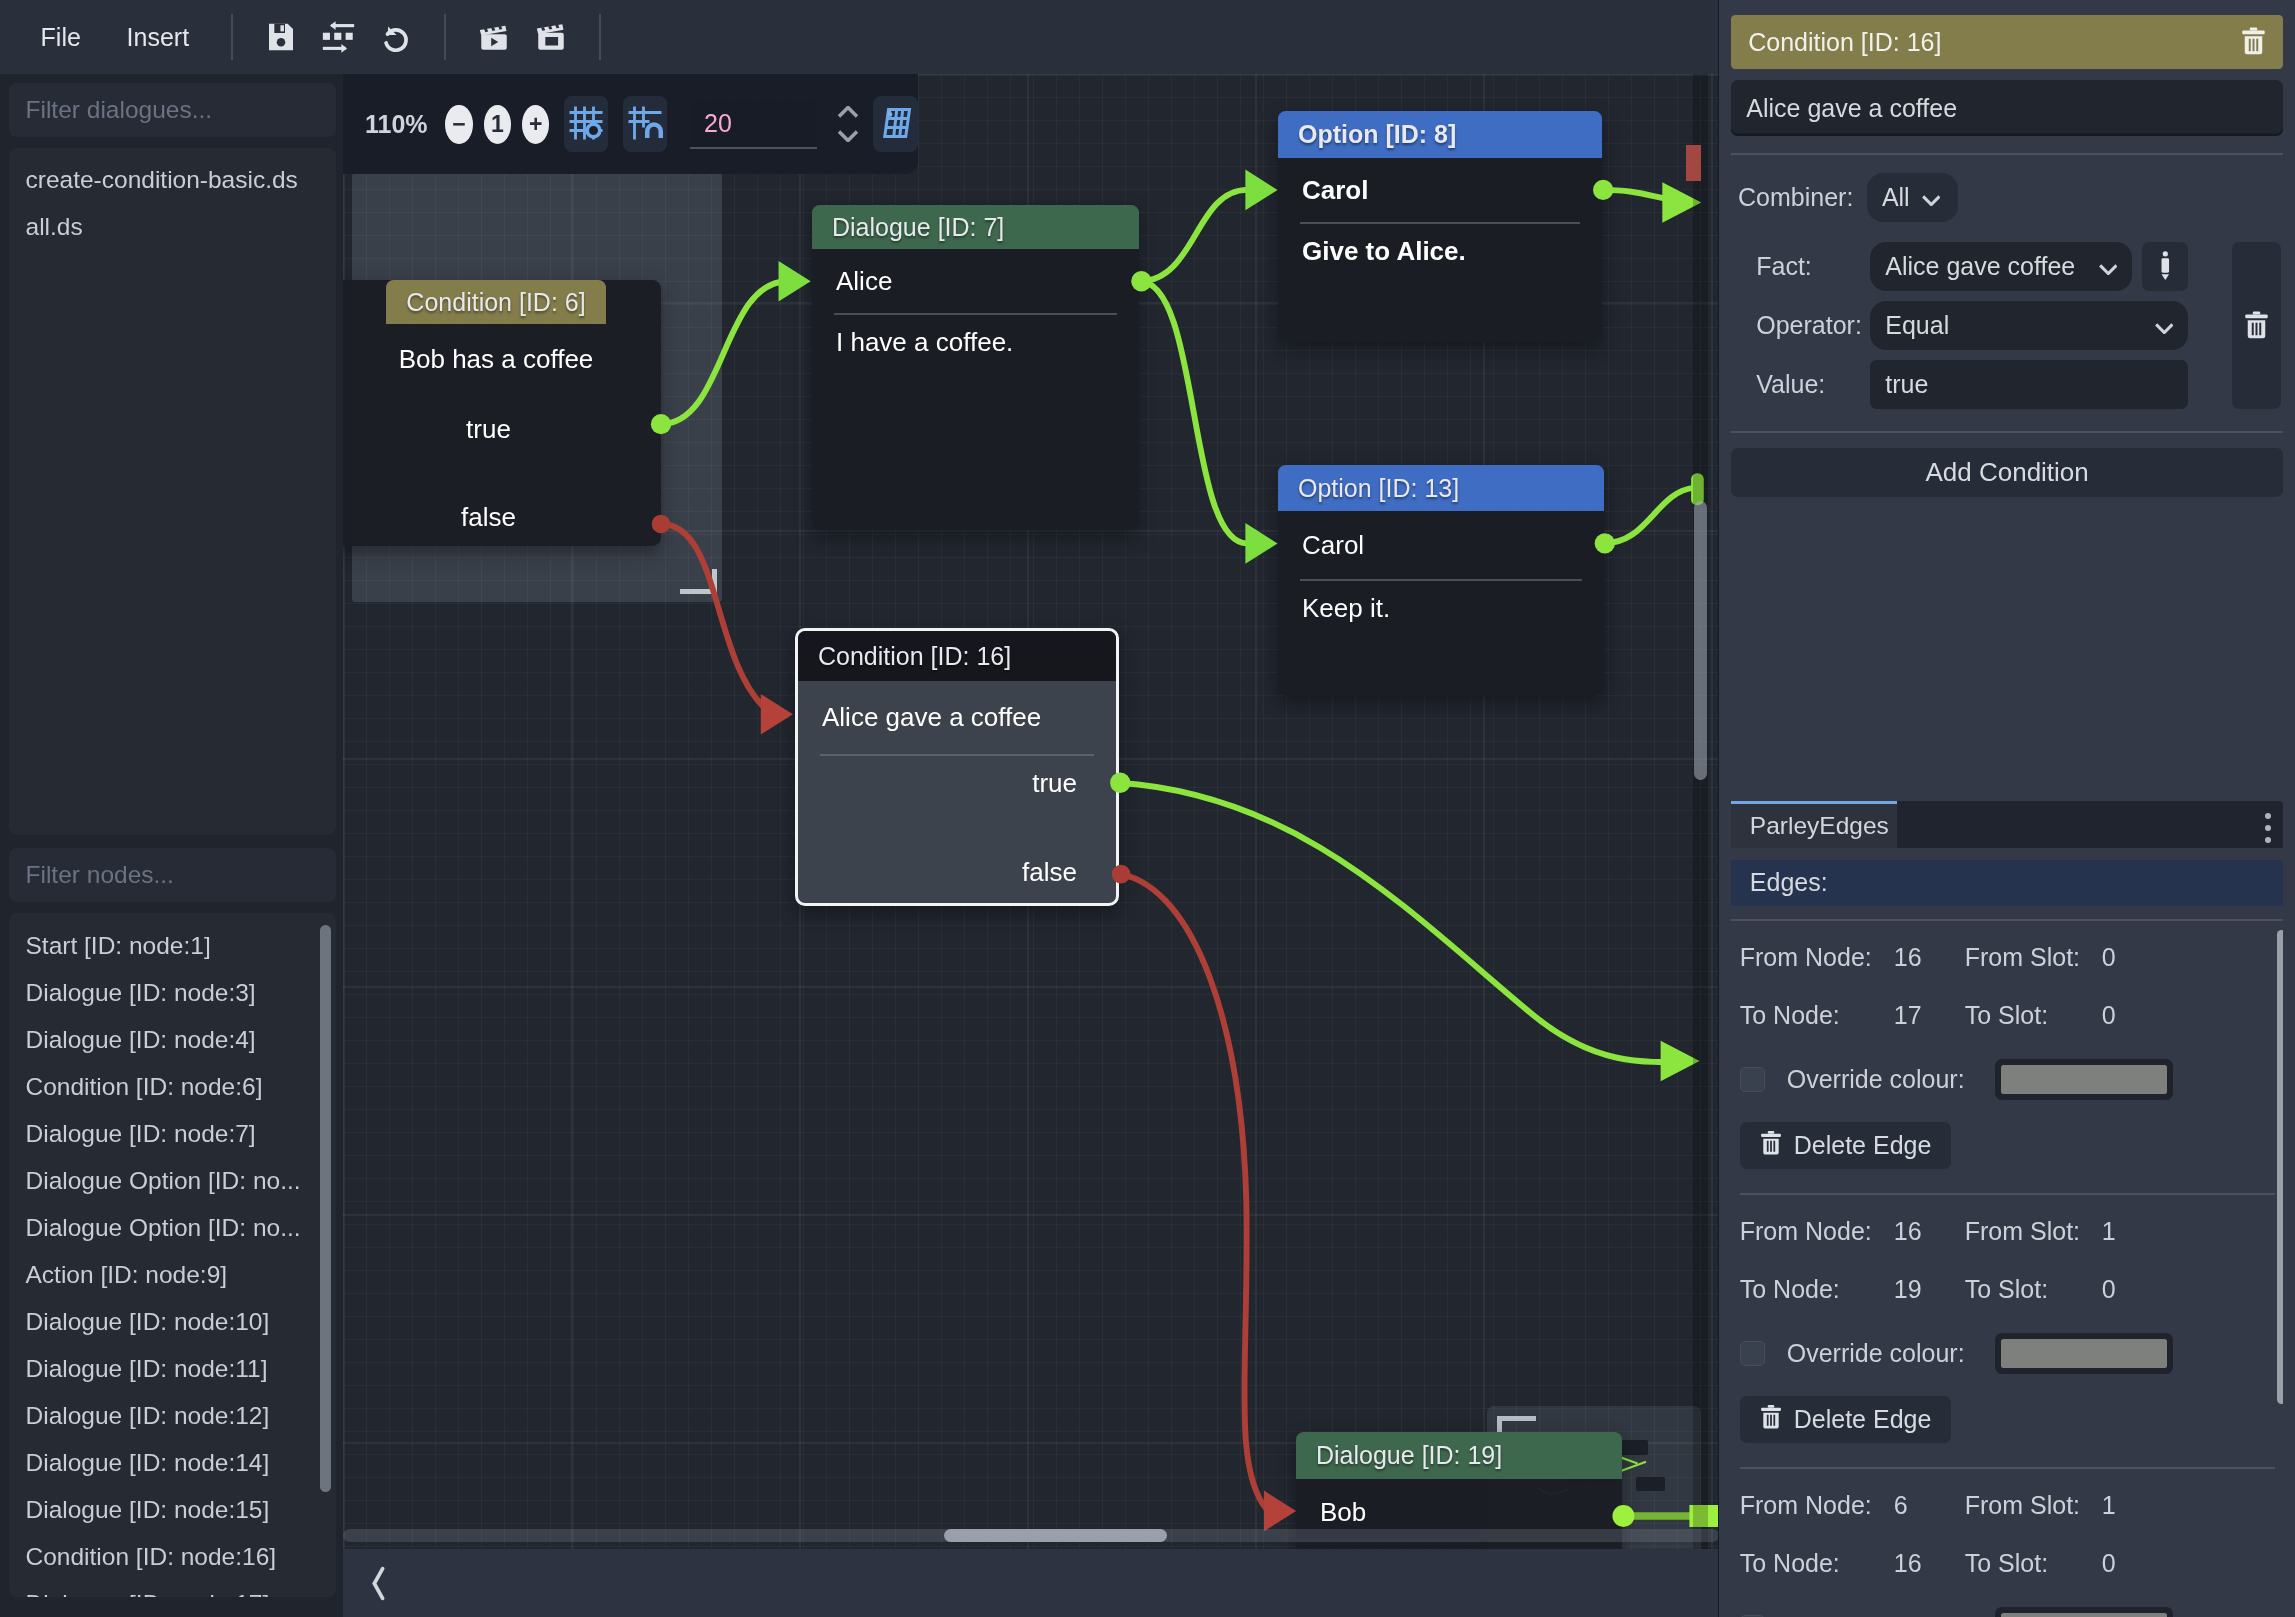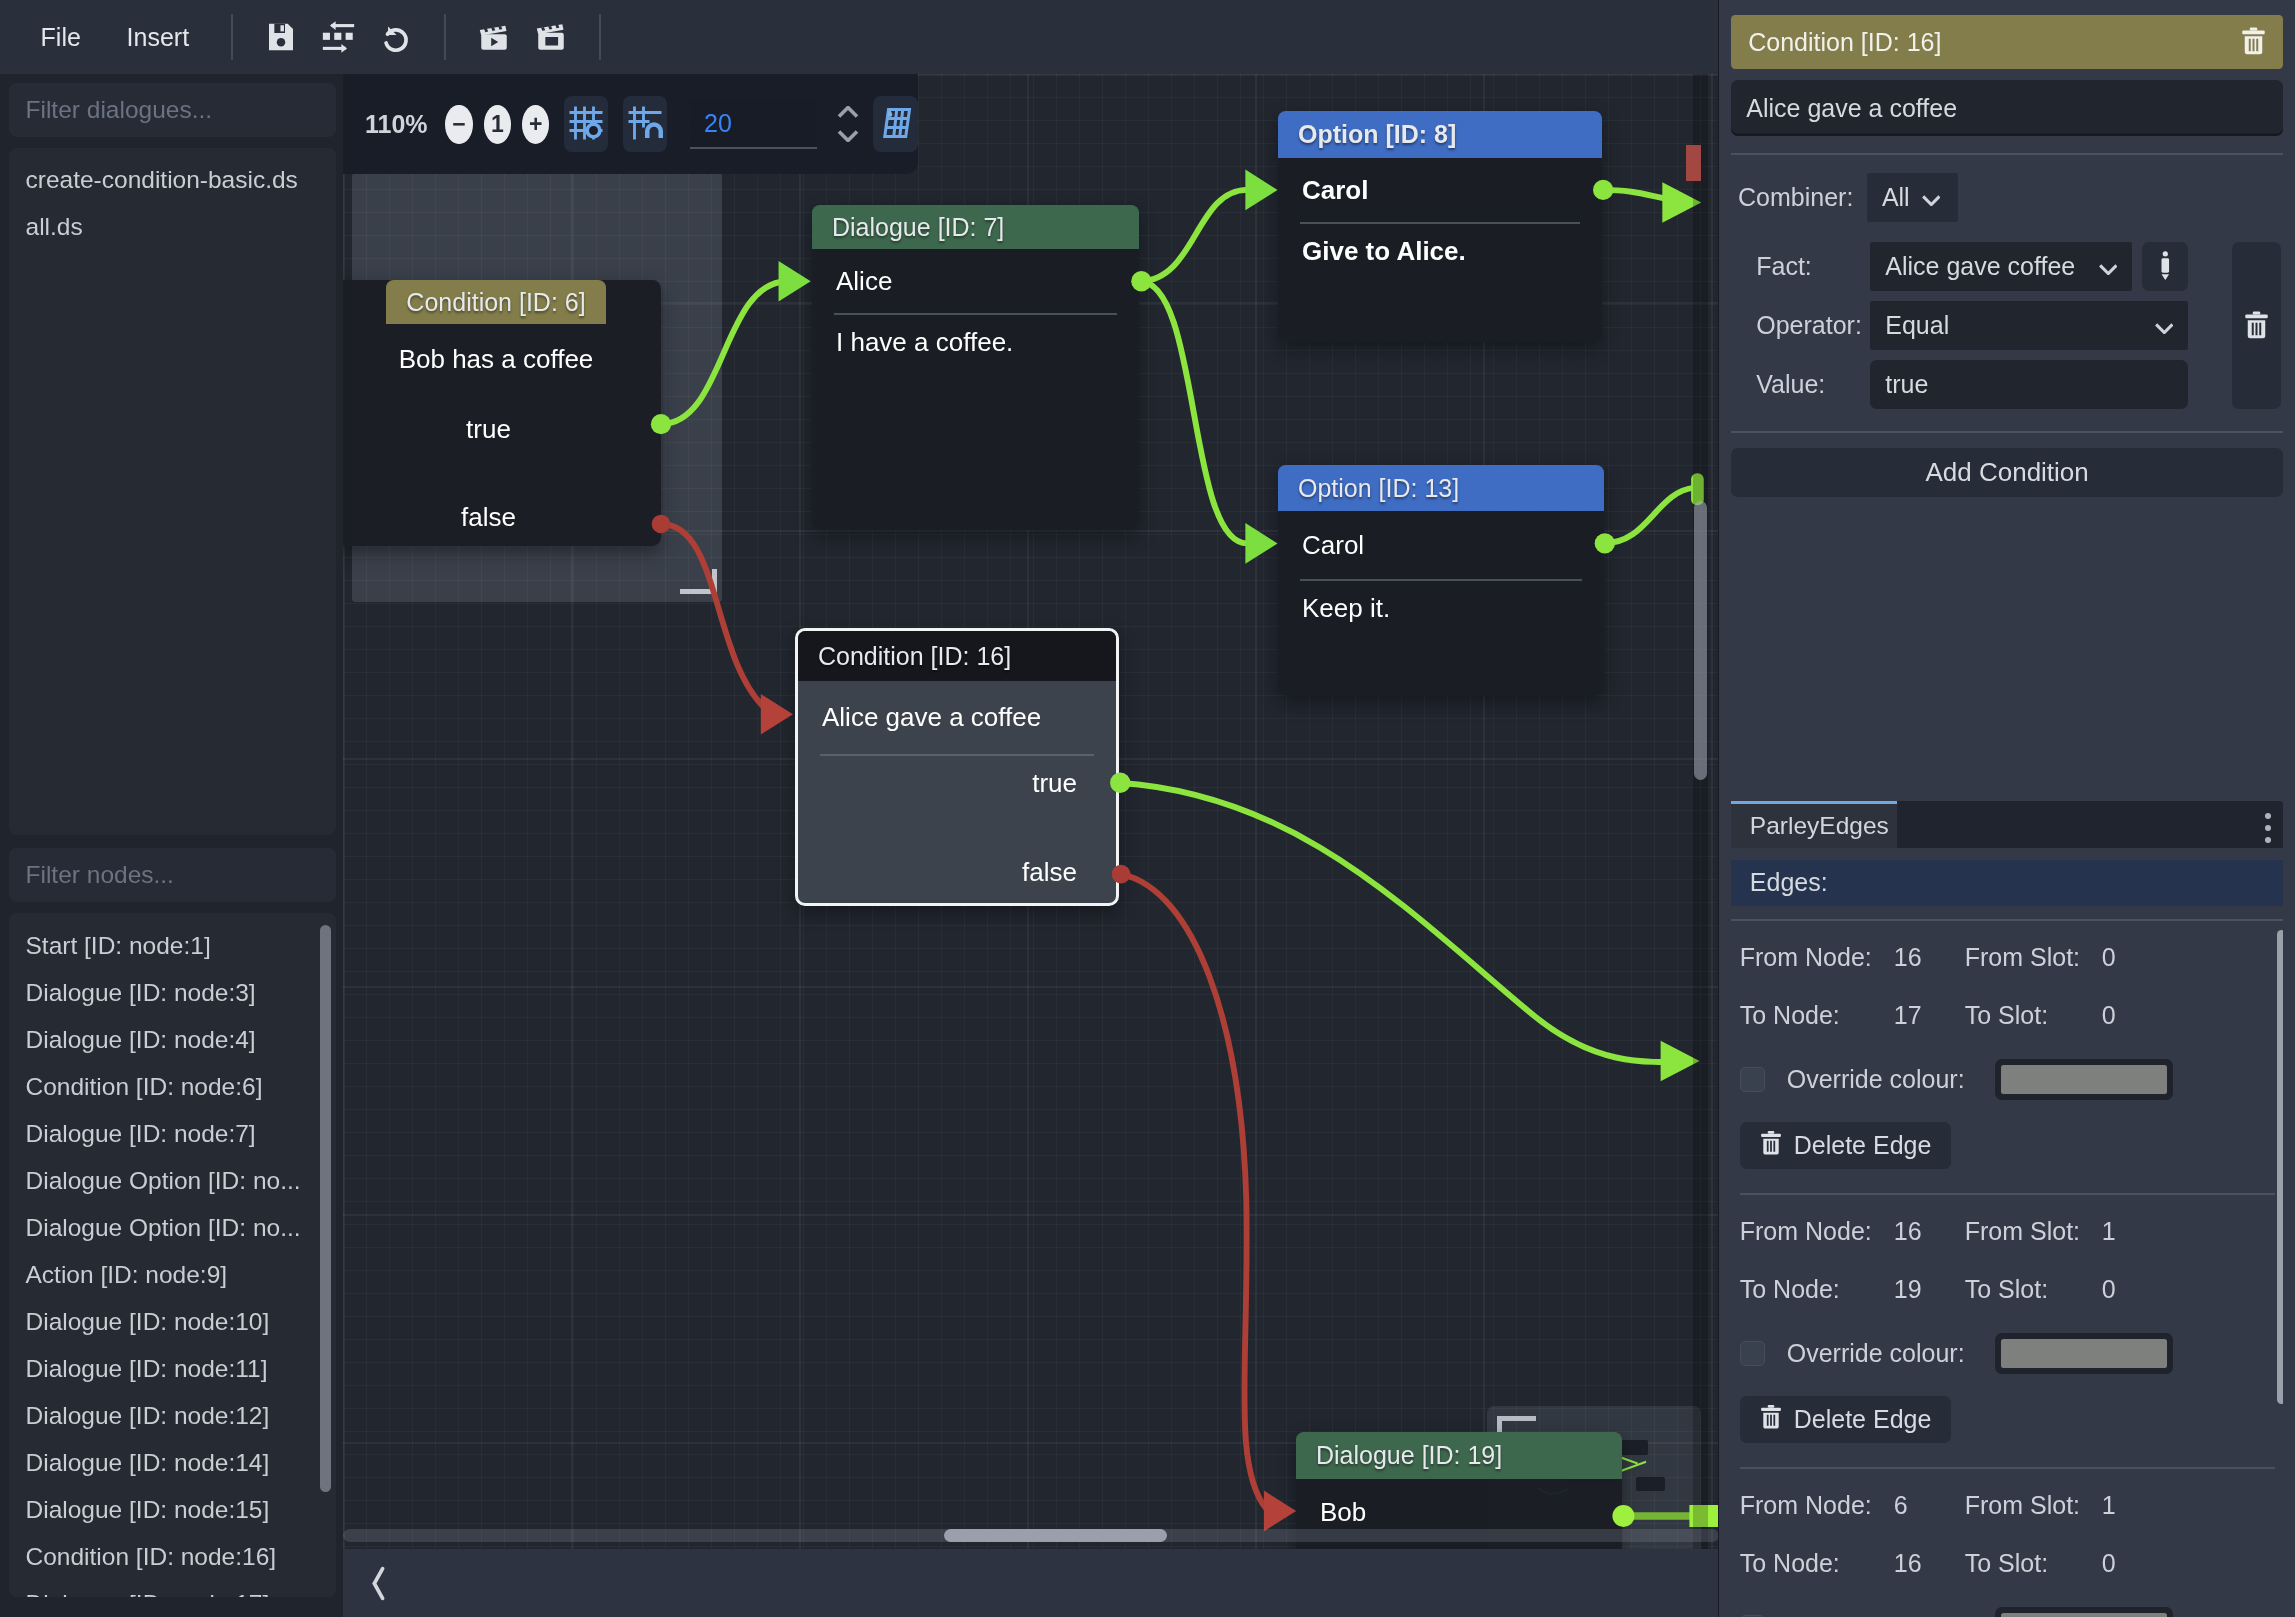--- a/index.html
+++ b/index.html
@@ -46,21 +46,21 @@
   
   .canvas-toolbar { position:absolute; left:0; top:0; width:575px; height:100px;
     background:rgba(24,29,40,.96); border-radius:0 0 12px 0; display:flex;
     align-items:center; padding-left:22px; gap:11px; z-index:30; }
   .zoom-label { color:#cfd3da; font-size:25px; margin-right:6.8px;font-weight:bold; }
   .oval-btn { width:30px; height:39px; border-radius:50%; background:#e9ebee; color:#272c37;
     font-size:23px; font-weight:bold; display:flex; align-items:center; justify-content:center; }
   .grid-btn { width:49px; height:56px; border-radius:7.6px; background:#242b3a;
     display:flex; align-items:center; justify-content:center; margin-left:3.4px; }
   .snap-field { width:127px; height:49px; background:#171c26; border:none;
-    border-bottom:2.5px solid #4a5260; color:#3b82f6; font-size:25px; padding-left:13.5px;
+    border-bottom:2.5px solid #4a5260; color:#f9a8d4; font-size:25px; padding-left:13.5px;
     margin-left:12px; font-family:inherit; outline:none; }
   .spin-col { display:flex; flex-direction:column; gap:12px; margin-left:8.5px; }
 
   
   .graph-frame { position:absolute; background:rgba(150,158,172,.22);
     border-radius:3.4px; z-index:1; }
   .frame-corner { position:absolute; right:5px; bottom:8.5px; width:37px; height:25px;
     border-right:5px solid #cfd4db; border-bottom:5px solid #cfd4db; opacity:.9; }
 
   
@@ -109,21 +109,21 @@
     display:flex; flex-direction:column; padding:15px 12px 0 12px; }
   .insp-header { height:54px; background:#837d4b; border-radius:4.2px; display:flex;
     align-items:center; padding:0 17px; flex:none; }
   .insp-header .title { font-size:25px; color:#f1f1ec; flex:1; }
   .insp-desc { height:56px; margin-top:11px; background:#20252e; border-radius:6.8px;
     display:flex; align-items:center; padding:0 15px; font-size:25px; color:#d6dade;
     flex:none; box-shadow:inset 0 -2.5px 0 rgba(0,0,0,.3); }
   .hr { height:1.7px; background:#4a5160; margin-top:17px; flex:none; }
   .form-row { display:flex; align-items:center; flex:none; }
   .form-label { font-size:25px; color:#ccd1d9; }
-  .select { background:#20252e; border-radius:2px; height:49px; display:flex;
+  .select { background:#20252e; border-radius:16px; height:49px; display:flex;
     align-items:center; padding:0 15px; font-size:25px; color:#d6dade; }
   .select .chev { margin-left:auto; }
   .btn-square { background:#272d38; border-radius:6.8px; display:flex; align-items:center;
     justify-content:center; }
   .input-box { background:#20252e; border-radius:6.8px; height:49px; border:none;
     font-size:25px; color:#d6dade; padding-left:15px; font-family:inherit; outline:none; }
   .add-btn { height:49px; margin-top:15px; background:#272d38; border-radius:6.8px;
     display:flex; align-items:center; justify-content:center; font-size:26px;
     color:#d7dbe1; flex:none; }
 

